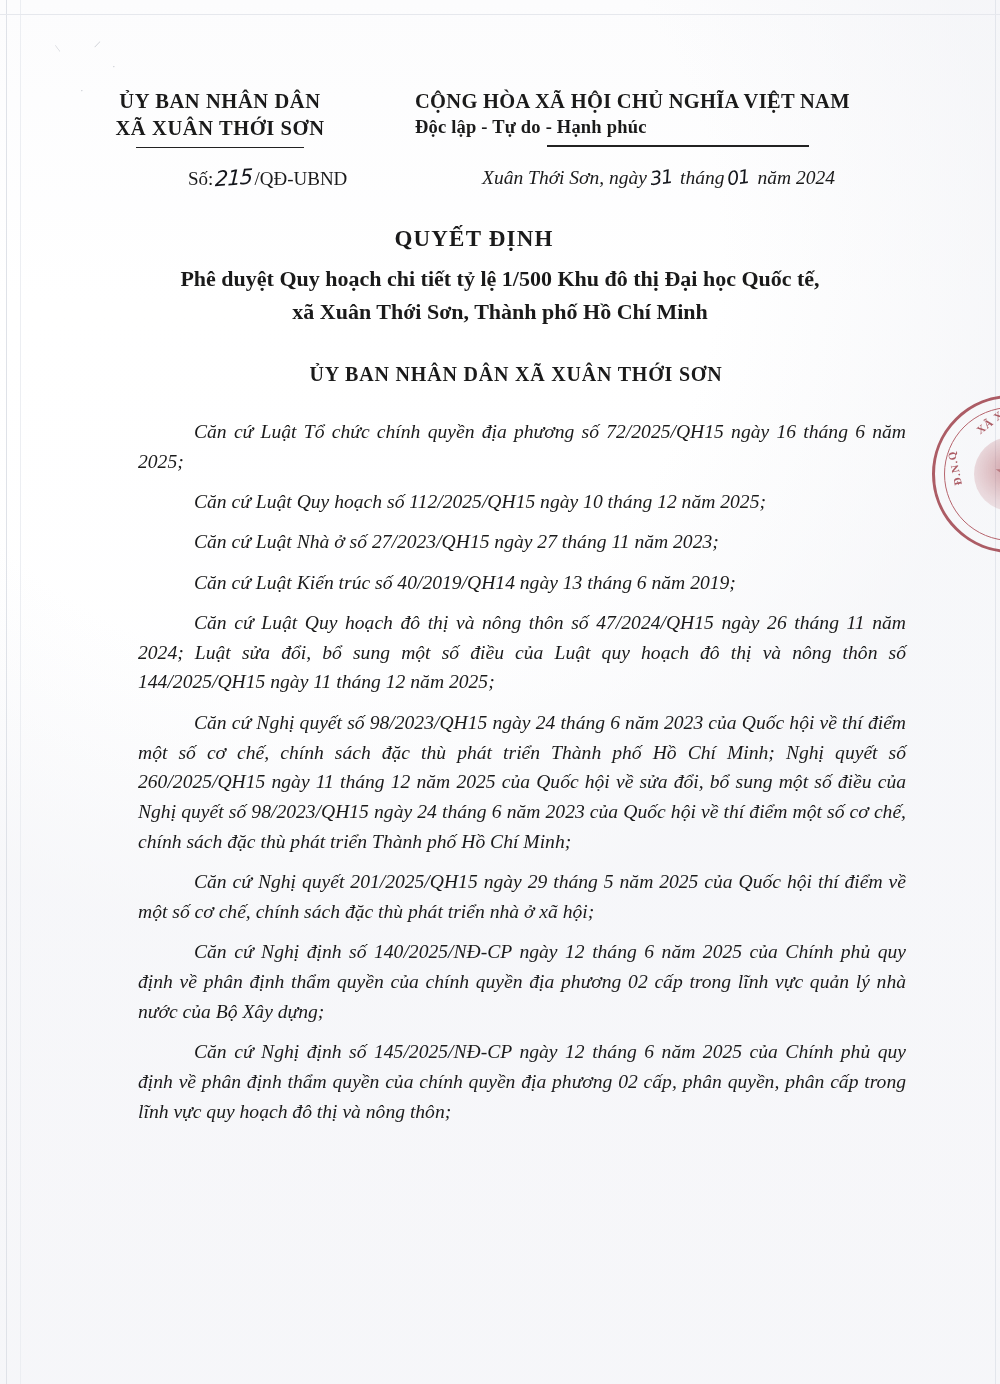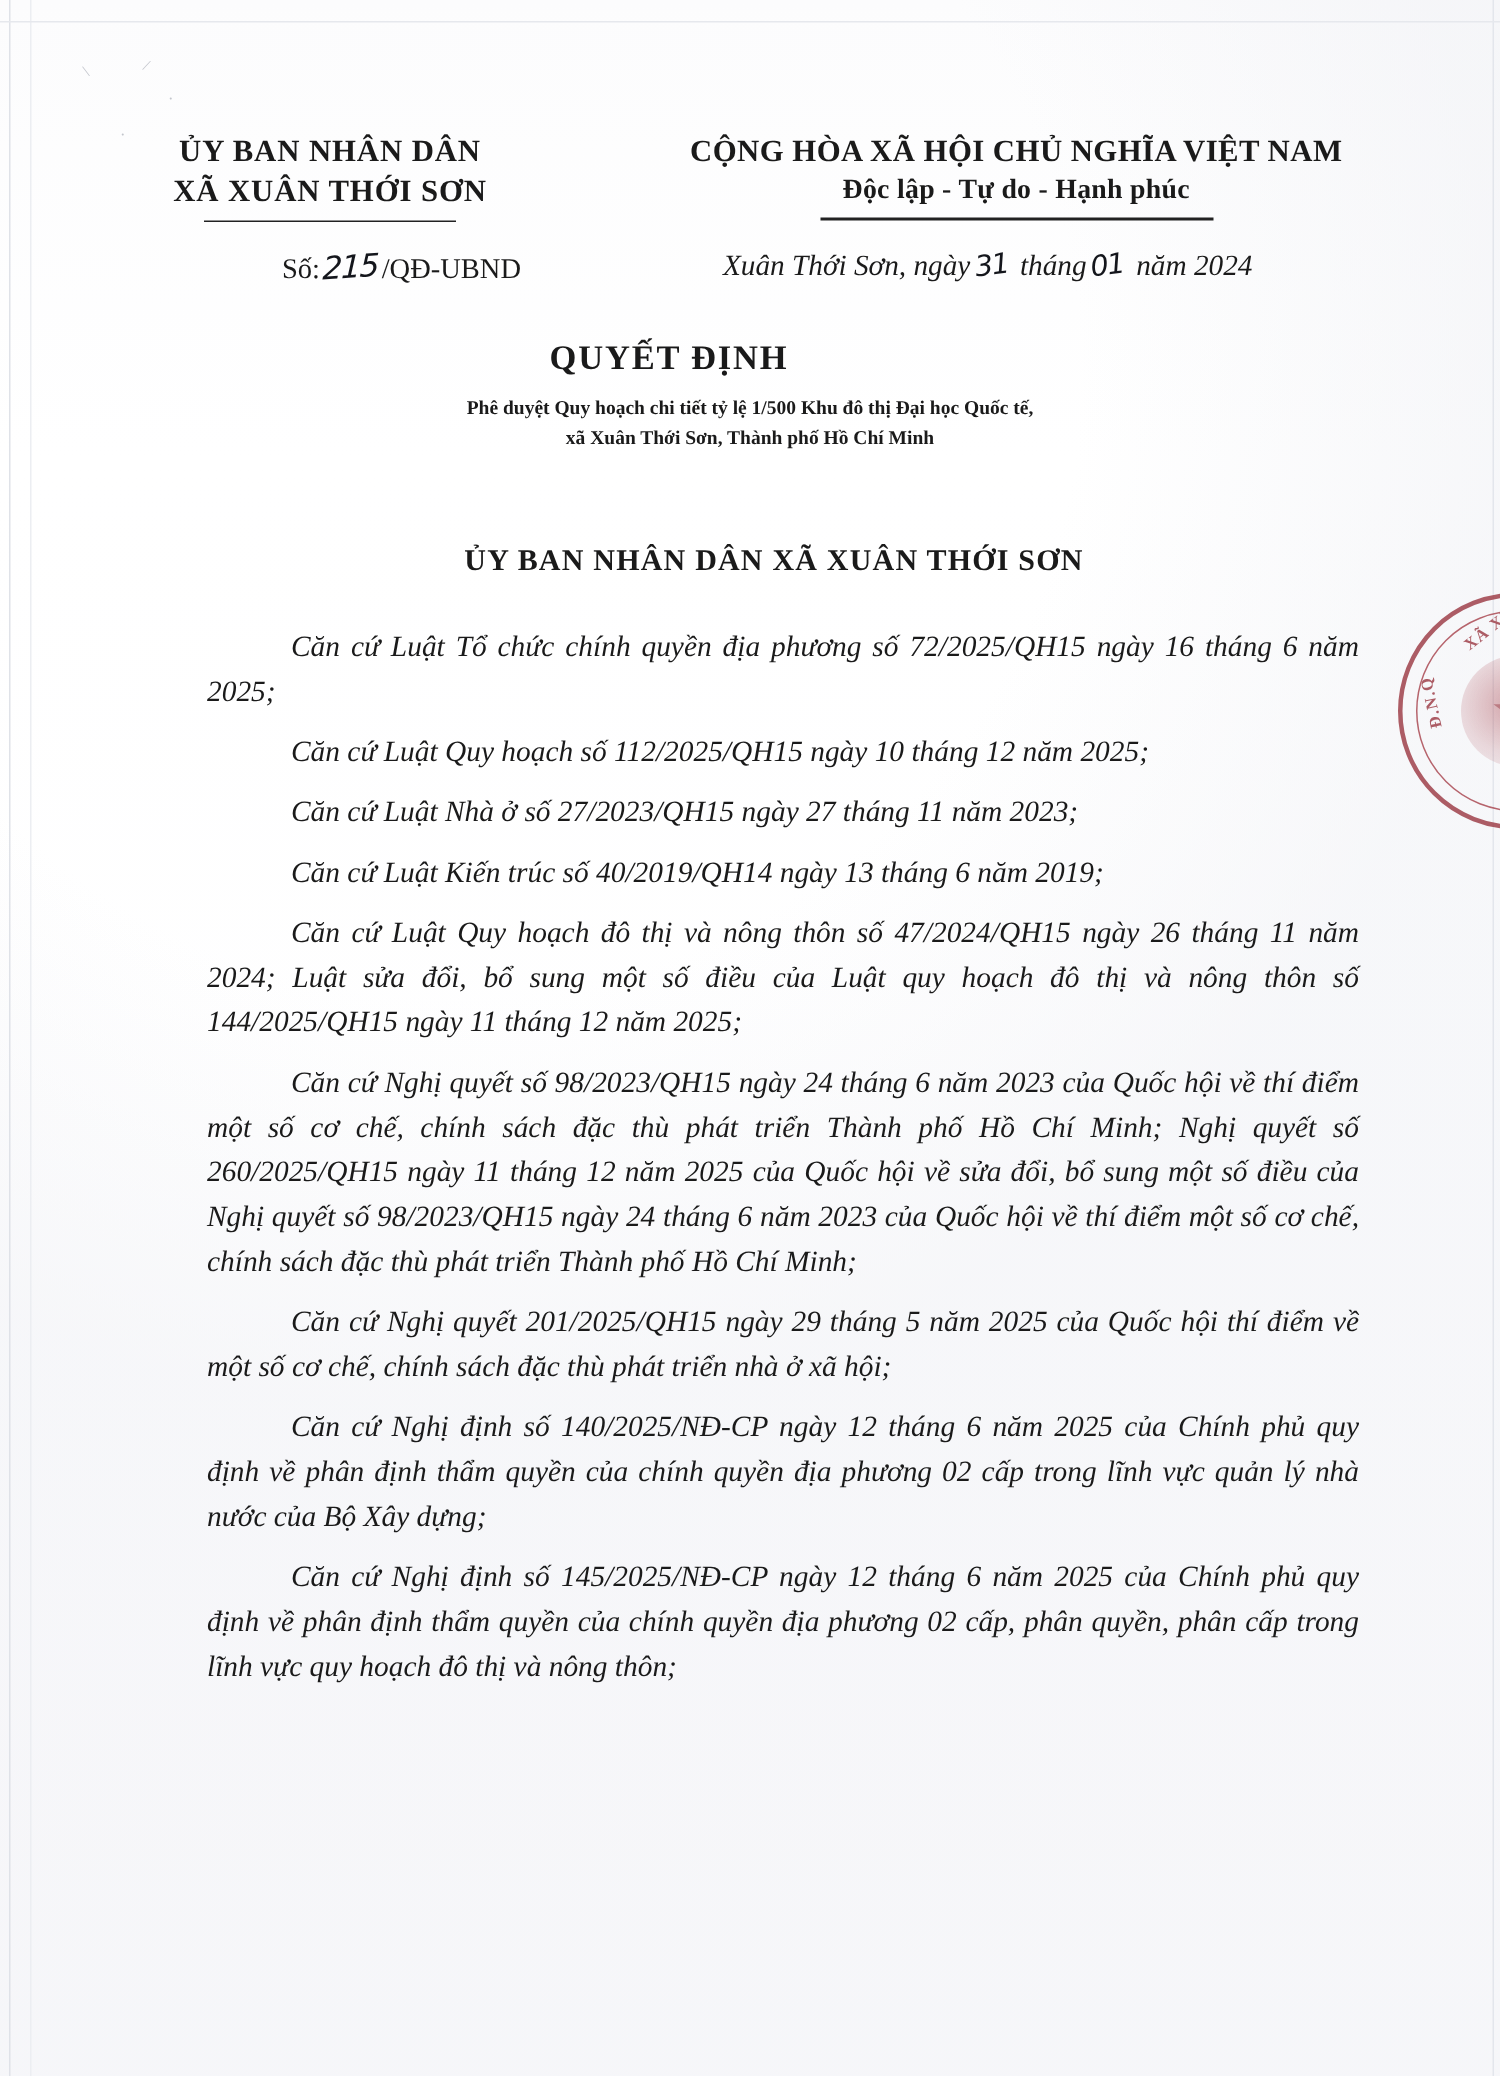--- a/index.html
+++ b/index.html
@@ -69,21 +69,21 @@
     width: 1000px;
     display: flex;
   }
   .hdr-left {
     width: 390px;
     text-align: center;
     padding-left: 25px;
   }
   .hdr-right {
     flex: 1;
-    text-align: center;
+    text-align: left;
     padding-right: 60px;
   }
   .org-line {
     font-weight: bold;
     font-size: 20.5px;
     letter-spacing: .6px;
     line-height: 1.33;
     white-space: nowrap;
   }
   .nation-line {
@@ -144,28 +144,29 @@
 
   
   .doc-type {
     position: absolute;
     top: 226px; left: 0;
     width: 892px;
     text-align: center;
     font-weight: bold;
     font-size: 23px;
     letter-spacing: 1.2px;
+    padding-left: 28px;
   }
   .doc-subject {
     position: absolute;
     top: 262px; left: 130px;
     width: 740px;
     text-align: center;
     font-weight: bold;
-    font-size: 13px;
+    font-size: 22px;
     line-height: 1.5;
   }
   .issuer {
     position: absolute;
     top: 363px; left: 16px;
     width: 1000px;
     text-align: center;
     font-weight: bold;
     font-size: 20px;
     letter-spacing: .8px;

